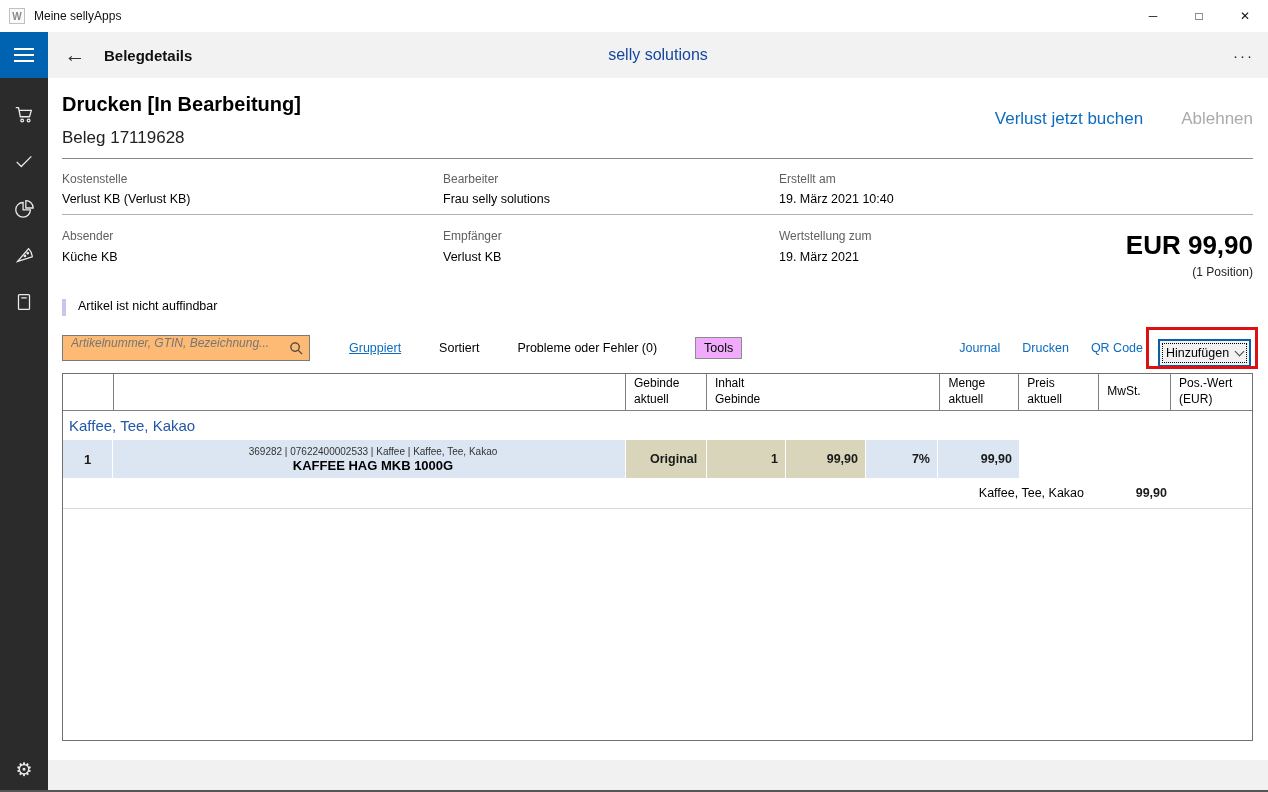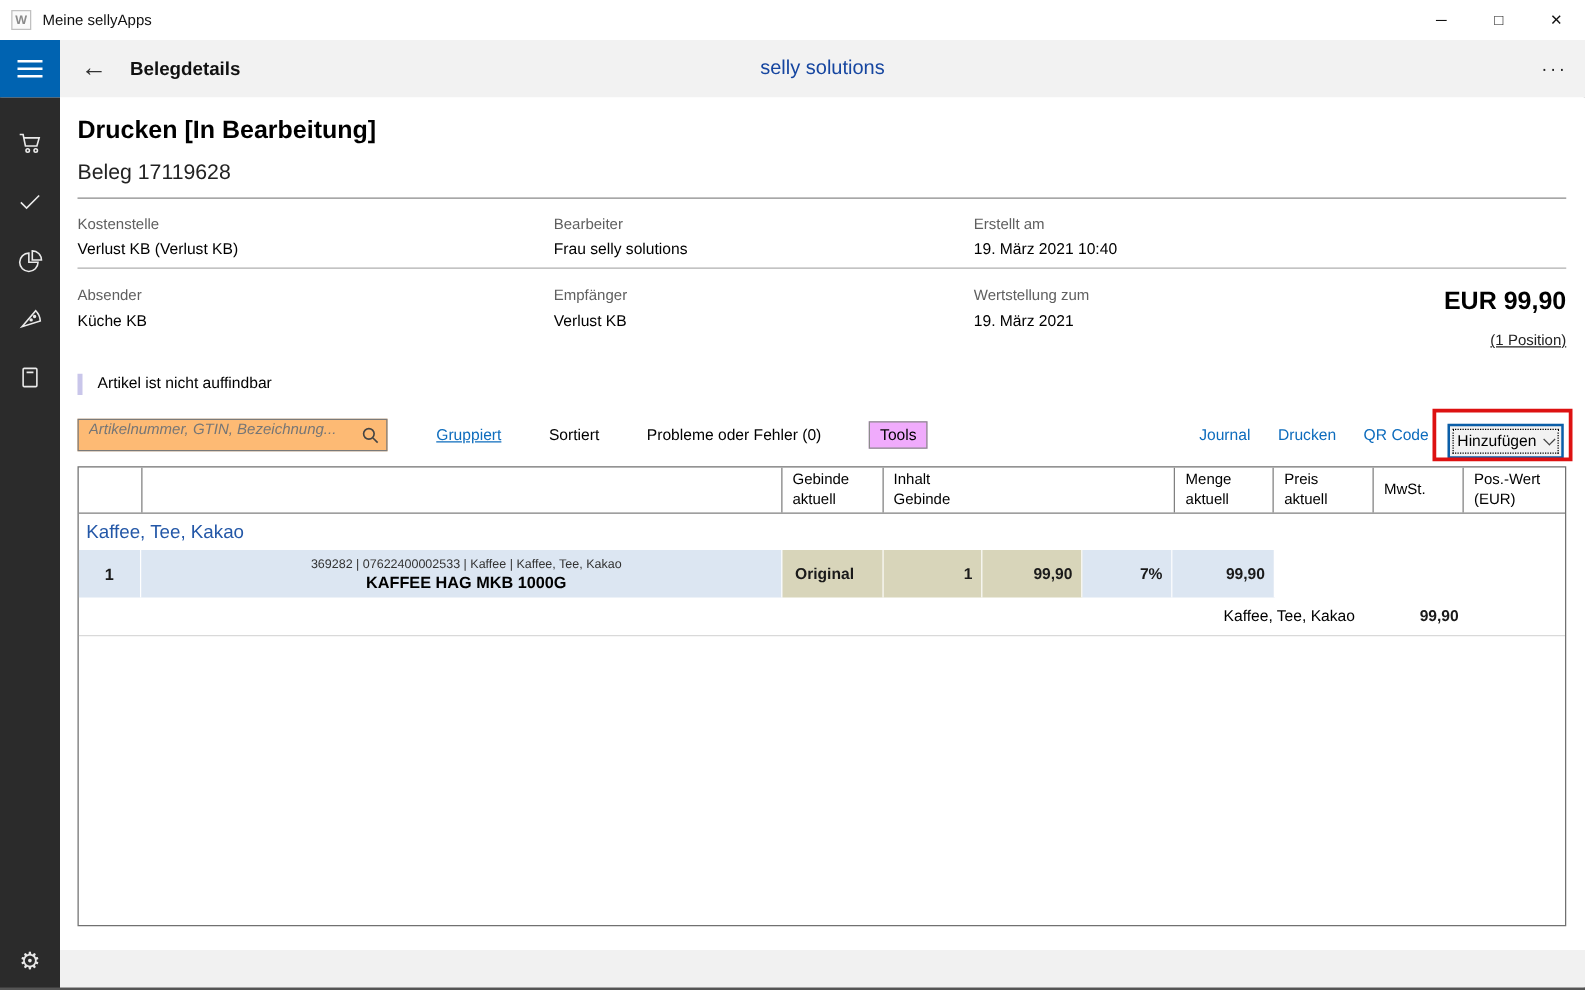--- a/index.html
+++ b/index.html
@@ -38,22 +38,22 @@
   .action-secondary { color:#ababab; cursor:default; }
   .rule1 { position:absolute; left:14px; right:15px; top:80px; height:1px; background:#8a8a8a; }
   .rule2 { position:absolute; left:14px; right:15px; top:136px; height:1px; background:#b0b0b0; }
 
   .meta-label { position:absolute; font-size:12px; color:#5f5f5f; }
   .meta-value { position:absolute; font-size:12.5px; color:#000; }
   .mc1 { left:14px; } .mc2 { left:395px; } .mc3 { left:731px; }
   .mr1l { top:94px; } .mr1v { top:114px; }
   .mr2l { top:151px; } .mr2v { top:172px; }
 
-  .doc-total { position:absolute; right:15px; top:152px; font-size:20px; font-weight:bold; color:#000;text-align:center; }
-  .doc-total-sub { position:absolute; right:15px; top:187px; font-size:12px; color:#222;text-decoration:underline; }
+  .doc-total { position:absolute; right:15px; top:152px; font-size:26px; font-weight:bold; color:#000;text-align:center; }
+  .doc-total-sub { position:absolute; right:15px; top:187px; font-size:12px; color:#222; }
 
   .notice { position:absolute; left:14px; top:221px; display:flex; align-items:flex-start; }
   .notice-bar { width:4px; height:17px; background:#c9c6ea; margin-right:12px; }
   .notice-text { font-size:12.5px; color:#000; }
 
   
   .toolbar { position:absolute; left:14px; right:15px; top:257px; height:30px; }
   .search-box { position:absolute; left:0; top:0; width:248px; height:26px; border:1px solid #7a7a7a; background:#fdba74; display:flex; align-items:flex-start; }
   .search-box input { flex:1; border:none; outline:none; font-family:"Liberation Sans","DejaVu Sans",sans-serif; font-size:12px; font-style:italic; color:#444; padding:0 4px 0 8px; background:transparent; }
   .search-box input::placeholder { color:#767676; font-style:italic; }
@@ -77,21 +77,21 @@
   .c4 { width:79px; } .c5 { width:80px; } .c6 { width:72px; } .c7 { width:82px; }
   .group-row { height:29px; display:flex; align-items:center; padding-left:6px; font-size:15px; color:#2357a7; cursor:pointer; }
   .item-row { display:flex; height:38px; cursor:pointer; }
   .item-row .cell { border-right:1px solid #fff; display:flex; align-items:center; }
   .bg-blue { background:#dce6f2; }
   .bg-beige { background:#d8d5ba; }
   .cell-pos { justify-content:center; font-weight:bold; font-size:13px; }
   .cell-desc { flex-direction:column; align-items:flex-start; justify-content:center; padding-left:8px; }
   .desc-meta { font-size:10px; color:#333; }
   .desc-name { font-size:13px; font-weight:bold; color:#000; margin-top:1px; }
-  .cell-left { padding-left:10px; font-weight:bold; font-size:12.5px; }
+  .cell-left { padding-left:24px; font-weight:bold; font-size:12.5px; }
   .cell-right { justify-content:flex-end; padding-right:7px; font-weight:bold; font-size:12.5px; }
   .summary-row { display:flex; height:31px; border-bottom:1px solid #d9d9d9; align-items:center; }
   .sum-label { width:1029px; text-align:right; font-size:12.5px; color:#000; padding-right:8px; }
   .sum-value { width:82px; text-align:right; font-size:12.5px; font-weight:bold; padding-right:7px; }
 
   
   .footer { position:absolute; left:48px; top:760px; width:1220px; height:30px; background:#f1f1f1; }
   .bottom-strip { position:absolute; left:0; top:790px; width:1268px; height:2px; background:#555; }
 </style>
 </head>
@@ -155,20 +155,24 @@
         </svg>
     </div>
     <div class="side-gear">⚙</div>
   </div>
 
   <div class="main">
 
     <div class="doc-title">Drucken [In Bearbeitung]</div>
     <div class="doc-subtitle">Beleg 17119628</div>
 
+    <div class="doc-actions">
+      <span class="action-primary">Verlust jetzt buchen</span>
+      <span class="action-secondary">Ablehnen</span>
+    </div>
 
     <div class="rule1"></div>
 
     <div class="meta-label mc1 mr1l">Kostenstelle</div>
     <div class="meta-value mc1 mr1v">Verlust KB (Verlust KB)</div>
     <div class="meta-label mc2 mr1l">Bearbeiter</div>
     <div class="meta-value mc2 mr1v">Frau selly solutions</div>
     <div class="meta-label mc3 mr1l">Erstellt am</div>
     <div class="meta-value mc3 mr1v">19. März 2021 10:40</div>
 

